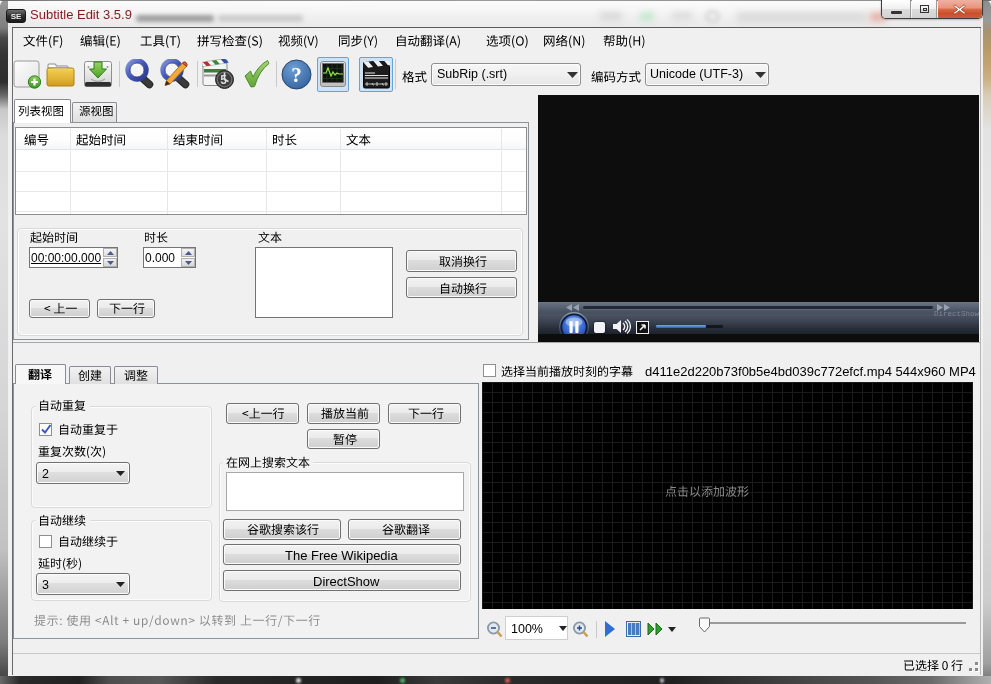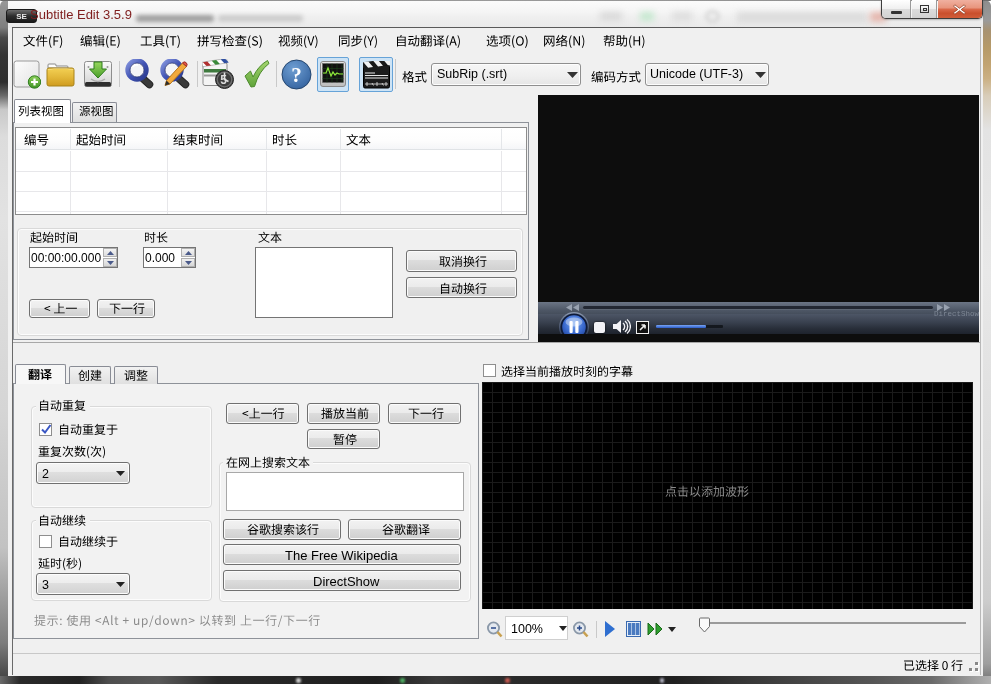--- a/index.html
+++ b/index.html
@@ -31,21 +31,21 @@
 <div class="abs" style="left:8px;top:1px;width:975px;height:27px;
 background:linear-gradient(#fbfbfb 0%,#f5f5f5 40%,#efefef 60%,#eaeaea 100%)"></div>
 <div class="abs" style="left:136px;top:15px;width:78px;height:7px;background:#9f9f9f;border-radius:3px;filter:blur(2px)"></div>
 <div class="abs" style="left:218px;top:15px;width:85px;height:7px;background:#cccccc;border-radius:3px;filter:blur(2px)"></div>
 <div class="abs" style="left:600px;top:12px;width:22px;height:9px;background:#dadada;filter:blur(3px)"></div>
 <div class="abs" style="left:640px;top:12px;width:14px;height:9px;background:#c5e8cf;filter:blur(3px)"></div>
 <div class="abs" style="left:672px;top:12px;width:20px;height:9px;background:#dedede;filter:blur(3px)"></div>
 <div class="abs" style="left:705px;top:10px;width:15px;height:13px;border:3px solid #d4d4d4;border-radius:50%;filter:blur(2px)"></div>
 <div class="abs" style="left:737px;top:12px;width:130px;height:11px;background:#dcdcdc;filter:blur(3px)"></div>
 <div class="abs" style="left:870px;top:12px;width:16px;height:10px;background:#e5b6ad;filter:blur(3px)"></div>
-<div class="abs" style="left:6px;top:9px;width:31px;height:14px;border-radius:3px;
+<div class="abs" style="left:6px;top:9px;width:20px;height:14px;border-radius:3px;
 background:linear-gradient(#6e6e6e,#2e2e2e 50%,#1a1a1a);border:1px solid #1a1a1a;
 color:#e8e8e8;font:bold 8px 'Liberation Sans',sans-serif;text-align:center;line-height:13px">SE</div>
 <div style="position:absolute;left:30px;top:7px;font:13px 'Liberation Sans',sans-serif;color:#7f1d1d;white-space:pre;z-index:5;">Subtitle Edit 3.5.9</div>
 <div class="abs" style="left:881px;top:0px;width:102px;height:19px;border:1px solid #3c3c3c;border-top:none;
 border-radius:0 0 5px 5px;overflow:hidden;box-shadow:0 1px 2px rgba(0,0,0,.25)">
 <div style="position:absolute;left:0;top:0;width:29px;height:19px;background:linear-gradient(#ffffff,#f0f0f0 45%,#dcdcdc 50%,#d0d0d0);border-right:1px solid #9a9a9a"></div>
 <div style="position:absolute;left:30px;top:0;width:25px;height:19px;background:linear-gradient(#ffffff,#f0f0f0 45%,#dcdcdc 50%,#d0d0d0);border-right:1px solid #9a9a9a"></div>
 <div style="position:absolute;left:56px;top:0;width:46px;height:19px;background:linear-gradient(#f0b0a0 0%,#e8967e 40%,#d96748 50%,#c94f2d 70%,#d2603c 100%)"></div>
 <div style="position:absolute;left:9px;top:11px;width:11px;height:3px;background:#333;border-radius:1px"></div>
 <div style="position:absolute;left:38px;top:5px;width:9px;height:8px;border:1.5px solid #333;background:transparent"></div>
@@ -281,21 +281,21 @@
 <svg style="position:absolute;z-index:5;left:29px;top:228.1px" width="50" height="18" viewBox="0 0 50 18">
       <path transform="translate(1 13.9)" fill="#000" d="M1.2 -4.6C1.2 -2.5 1 -0.6 0.3 0.6C0.5 0.7 0.9 0.9 1.1 1.1C1.4 0.4 1.7 -0.4 1.8 -1.4C2.7 0.3 4.1 0.6 6.7 0.6H11.3C11.3 0.4 11.5 -0 11.7 -0.2C10.9 -0.2 7.2 -0.2 6.6 -0.2C5.5 -0.2 4.6 -0.3 3.9 -0.6V-3H5.9V-3.8H3.9V-5.6H6V-6.4H3.7V-7.9H5.7V-8.7H3.7V-10.1H2.9V-8.7H0.9V-7.9H2.9V-6.4H0.6V-5.6H3.1V-1C2.6 -1.4 2.2 -2 2 -2.9C2 -3.5 2 -4 2 -4.6ZM6.6 -6.2V-2.3C6.6 -1.2 6.9 -1 8 -1C8.3 -1 9.9 -1 10.2 -1C11.2 -1 11.4 -1.4 11.5 -3.1C11.3 -3.2 10.9 -3.3 10.7 -3.5C10.7 -2 10.6 -1.8 10.1 -1.8C9.7 -1.8 8.4 -1.8 8.1 -1.8C7.5 -1.8 7.4 -1.9 7.4 -2.3V-5.4H10V-5.1H10.9V-9.5H6.5V-8.7H10V-6.2Z M17.5 -3.9V1H18.4V0.4H22V0.9H22.9V-3.9ZM18.4 -0.4V-3.1H22V-0.4ZM17.1 -4.9C17.5 -5 18 -5.1 22.5 -5.4C22.6 -5.1 22.8 -4.8 22.9 -4.6L23.6 -5C23.3 -5.9 22.4 -7.3 21.6 -8.3L20.9 -8C21.3 -7.5 21.7 -6.8 22.1 -6.2L18.2 -6C19 -7 19.8 -8.4 20.5 -9.8L19.5 -10.1C18.9 -8.6 17.9 -7 17.6 -6.5C17.3 -6.1 17.1 -5.8 16.8 -5.8C17 -5.5 17.1 -5.1 17.1 -4.9ZM14.4 -6.8H15.8C15.6 -5.2 15.4 -3.9 15 -2.9C14.6 -3.2 14.1 -3.5 13.7 -3.8C14 -4.7 14.2 -5.7 14.4 -6.8ZM12.8 -3.5C13.4 -3.1 14 -2.6 14.6 -2.1C14.1 -1 13.3 -0.2 12.5 0.2C12.7 0.4 12.9 0.7 13 0.9C13.9 0.4 14.7 -0.4 15.3 -1.5C15.7 -1 16.1 -0.6 16.4 -0.3L16.9 -1C16.6 -1.4 16.2 -1.8 15.6 -2.3C16.2 -3.7 16.5 -5.4 16.7 -7.6L16.1 -7.6L16 -7.6H14.6C14.7 -8.4 14.9 -9.2 15 -10L14.1 -10C14.1 -9.3 13.9 -8.5 13.8 -7.6H12.5V-6.8H13.6C13.4 -5.5 13.1 -4.4 12.8 -3.5Z M29.7 -5.4C30.3 -4.5 31.1 -3.2 31.5 -2.5L32.3 -3C31.9 -3.7 31.1 -4.9 30.4 -5.8ZM27.9 -4.8V-2.1H25.8V-4.8ZM27.9 -5.6H25.8V-8.3H27.9ZM25 -9.1V-0.3H25.8V-1.3H28.7V-9.1ZM33.2 -10V-7.7H29.3V-6.8H33.2V-0.4C33.2 -0.2 33.1 -0.1 32.8 -0.1C32.6 -0 31.7 -0 30.7 -0.1C30.9 0.2 31 0.6 31.1 0.8C32.3 0.8 33 0.8 33.5 0.7C33.9 0.5 34.1 0.3 34.1 -0.4V-6.8H35.5V-7.7H34.1V-10Z M37.1 -7.4V1H38V-7.4ZM37.3 -9.5C37.8 -9 38.4 -8.2 38.7 -7.7L39.5 -8.2C39.2 -8.7 38.5 -9.4 38 -9.9ZM40.5 -3.5H43.4V-1.9H40.5ZM40.5 -5.9H43.4V-4.3H40.5ZM39.7 -6.6V-1.2H44.3V-6.6ZM40.2 -9.4V-8.6H46V-0.1C46 0 46 0.1 45.8 0.1C45.7 0.1 45.2 0.1 44.7 0.1C44.8 0.3 44.9 0.7 45 0.9C45.7 0.9 46.2 0.9 46.5 0.8C46.8 0.6 47 0.4 47 -0.1V-9.4Z"></path>
     </svg>
 <svg style="position:absolute;z-index:5;left:143px;top:228.1px" width="26" height="18" viewBox="0 0 26 18">
       <path transform="translate(1 13.9)" fill="#000" d="M5.7 -5.4C6.3 -4.5 7.1 -3.2 7.5 -2.5L8.3 -3C7.9 -3.7 7.1 -4.9 6.4 -5.8ZM3.9 -4.8V-2.1H1.8V-4.8ZM3.9 -5.6H1.8V-8.3H3.9ZM1 -9.1V-0.3H1.8V-1.3H4.7V-9.1ZM9.2 -10V-7.7H5.3V-6.8H9.2V-0.4C9.2 -0.2 9.1 -0.1 8.8 -0.1C8.6 -0 7.7 -0 6.7 -0.1C6.9 0.2 7 0.6 7.1 0.8C8.3 0.8 9 0.8 9.5 0.7C9.9 0.5 10.1 0.3 10.1 -0.4V-6.8H11.5V-7.7H10.1V-10Z M21.2 -9.8C20.2 -8.6 18.4 -7.4 16.7 -6.7C17 -6.6 17.3 -6.2 17.5 -6C19.1 -6.8 20.9 -8.1 22.1 -9.4ZM12.7 -5.4V-4.5H15V-0.7C15 -0.2 14.7 0 14.5 0.1C14.6 0.3 14.8 0.7 14.9 0.9C15.1 0.7 15.6 0.6 18.9 -0.3C18.8 -0.5 18.8 -0.9 18.8 -1.2L15.9 -0.5V-4.5H17.8C18.8 -2 20.5 -0.2 23 0.6C23.1 0.3 23.4 -0 23.6 -0.2C21.3 -0.9 19.6 -2.4 18.7 -4.5H23.3V-5.4H15.9V-10H15V-5.4Z"></path>
     </svg>
 <svg style="position:absolute;z-index:5;left:257px;top:228.1px" width="26" height="18" viewBox="0 0 26 18">
       <path transform="translate(1 13.9)" fill="#000" d="M5.1 -9.9C5.4 -9.3 5.8 -8.5 6 -8L7 -8.3C6.8 -8.8 6.4 -9.6 6 -10.2ZM0.6 -8V-7.1H2.5C3.2 -5.3 4.1 -3.7 5.4 -2.4C4 -1.3 2.4 -0.5 0.4 0.1C0.6 0.3 0.9 0.7 1 0.9C3 0.3 4.7 -0.6 6 -1.8C7.4 -0.6 9 0.3 11 0.9C11.1 0.6 11.4 0.2 11.6 0C9.7 -0.4 8.1 -1.3 6.7 -2.4C7.9 -3.6 8.9 -5.2 9.6 -7.1H11.4V-8ZM6 -3C4.9 -4.2 4 -5.5 3.4 -7.1H8.5C7.9 -5.5 7.1 -4.1 6 -3Z M17.5 -10.1V-7.5H12.8V-6.6H16.4C15.5 -4.6 14 -2.7 12.4 -1.7C12.7 -1.5 13 -1.2 13.1 -0.9C14.8 -2.1 16.4 -4.3 17.3 -6.6H17.5V-2.2H14.7V-1.3H17.5V1H18.5V-1.3H21.3V-2.2H18.5V-6.6H18.6C19.5 -4.3 21.1 -2.1 22.9 -1C23 -1.2 23.4 -1.6 23.6 -1.8C21.9 -2.7 20.4 -4.6 19.5 -6.6H23.2V-7.5H18.5V-10.1Z"></path>
     </svg>
 <div class="inpt" style="left:29px;top:247px;width:89px;height:21px"></div>
-<div style="position:absolute;left:31px;top:251px;font:12px 'Liberation Sans',sans-serif;color:#000;white-space:pre;z-index:5;">00:00:00.000</div>
+<div style="position:absolute;left:31px;top:251px;font:12px 'Liberation Sans',sans-serif;color:#000;white-space:pre;z-index:5;text-decoration:underline;">00:00:00.000</div>
 <div class="abs" style="left:103px;top:248px;width:14px;height:9px;border:1px solid #b0b0b0;background:linear-gradient(#f4f4f4,#dcdcdc)"></div>
 <div class="abs" style="left:103px;top:258px;width:14px;height:9px;border:1px solid #b0b0b0;background:linear-gradient(#f0f0f0,#d6d6d6)"></div>
 <svg class="abs" style="left:107px;top:251px" width="7" height="4">
       <path d="M0 4 H7 L3.5 0 Z" fill="#4a5a8a"></path>
     </svg>
 <svg class="abs" style="left:107px;top:261px" width="7" height="4">
       <path d="M0 0 H7 L3.5 4 Z" fill="#4a5a8a"></path>
     </svg>
 <div class="inpt" style="left:143px;top:247px;width:53px;height:21px"></div>
 <div style="position:absolute;left:145px;top:251px;font:12px 'Liberation Sans',sans-serif;color:#000;white-space:pre;z-index:5;">0.000</div>
@@ -451,20 +451,21 @@
 <div style="position:absolute;left:285px;top:548px;font:13px 'Liberation Sans',sans-serif;color:#000;white-space:pre;z-index:5;">The Free Wikipedia</div>
 <div class="btn" style="left:223px;top:570px;width:238px;height:21px"></div>
 <div style="position:absolute;left:313px;top:574px;font:13px 'Liberation Sans',sans-serif;color:#000;white-space:pre;z-index:5;">DirectShow</div>
 <svg style="position:absolute;z-index:5;left:33px;top:611.1px" width="289" height="18" viewBox="0 0 289 18">
       <path transform="translate(1 13.9)" fill="#8a8a8a" d="M5.7 -7.4H9.7V-6.5H5.7ZM5.7 -9H9.7V-8.1H5.7ZM4.9 -9.7V-5.8H10.6V-9.7ZM5.1 -3.6C5 -1.8 4.4 -0.4 3.3 0.4C3.5 0.5 3.9 0.8 4 1C4.7 0.4 5.1 -0.3 5.5 -1.2C6.3 0.4 7.5 0.8 9.3 0.8H11.4C11.4 0.5 11.5 0.2 11.7 -0C11.2 -0 9.6 -0 9.3 -0C8.9 -0 8.5 -0 8.2 -0.1V-2H10.7V-2.7H8.2V-4.1H11.3V-4.9H4.4V-4.1H7.3V-0.3C6.6 -0.6 6.1 -1.2 5.7 -2.2C5.8 -2.6 5.9 -3 6 -3.5ZM2 -10.1V-7.7H0.5V-6.8H2V-4.2C1.4 -4 0.8 -3.8 0.3 -3.7L0.6 -2.8L2 -3.3V-0.2C2 0 1.9 0 1.8 0C1.6 0.1 1.2 0.1 0.6 0C0.7 0.3 0.9 0.7 0.9 0.9C1.6 0.9 2.1 0.9 2.4 0.7C2.7 0.6 2.8 0.3 2.8 -0.2V-3.6L4.1 -4L4 -4.8L2.8 -4.4V-6.8H4.1V-7.7H2.8V-10.1Z M15.4 -4.2C14.9 -2.9 14 -1.5 13 -0.7C13.2 -0.6 13.7 -0.3 13.8 -0.1C14.8 -1.1 15.7 -2.5 16.3 -4ZM20.8 -3.8C21.7 -2.7 22.6 -1.1 22.9 -0.1L23.8 -0.5C23.4 -1.5 22.5 -3.1 21.6 -4.2ZM14.4 -9.2V-8.3H22.8V-9.2ZM13.3 -6.3V-5.4H18.1V-0.2C18.1 -0 18.1 0 17.8 0C17.6 0 16.8 0 16 0C16.2 0.3 16.3 0.7 16.3 0.9C17.4 0.9 18.1 0.9 18.5 0.8C19 0.6 19.1 0.4 19.1 -0.2V-5.4H23.9V-6.3Z M26.9 -4.7C27.3 -4.7 27.7 -5 27.7 -5.5C27.7 -6 27.3 -6.4 26.9 -6.4C26.4 -6.4 26.1 -6 26.1 -5.5C26.1 -5 26.4 -4.7 26.9 -4.7ZM26.9 0.2C27.3 0.2 27.7 -0.2 27.7 -0.7C27.7 -1.2 27.3 -1.5 26.9 -1.5C26.4 -1.5 26.1 -1.2 26.1 -0.7C26.1 -0.2 26.4 0.2 26.9 0.2Z M39.6 -10V-8.7H36.3V-7.9H39.6V-6.7H36.6V-3.4H39.6C39.5 -2.8 39.3 -2.1 38.9 -1.6C38.3 -2 37.8 -2.6 37.4 -3.2L36.6 -2.9C37.1 -2.2 37.7 -1.5 38.4 -1C37.8 -0.5 37 -0 35.8 0.3C36 0.4 36.3 0.8 36.4 1C37.6 0.6 38.5 0.1 39.1 -0.5C40.3 0.3 41.8 0.7 43.5 1C43.7 0.7 43.9 0.4 44.1 0.2C42.4 -0 40.8 -0.4 39.6 -1.1C40.1 -1.8 40.3 -2.6 40.4 -3.4H43.6V-6.7H40.5V-7.9H44V-8.7H40.5V-10ZM37.5 -6H39.6V-4.7L39.6 -4.2H37.5ZM40.5 -6H42.7V-4.2H40.5L40.5 -4.7ZM35.8 -10.1C35.1 -8.3 33.9 -6.5 32.7 -5.4C32.8 -5.1 33.1 -4.7 33.2 -4.5C33.6 -4.9 34.1 -5.4 34.5 -6V1H35.4V-7.3C35.8 -8.1 36.3 -9 36.6 -9.8Z M46.9 -9.2V-4.9C46.9 -3.2 46.7 -1.1 45.4 0.4C45.6 0.5 46 0.8 46.1 1C47 0 47.4 -1.4 47.6 -2.7H50.6V0.9H51.5V-2.7H54.8V-0.3C54.8 -0 54.7 0 54.5 0C54.2 0 53.4 0.1 52.6 0C52.7 0.3 52.8 0.7 52.9 0.9C54 0.9 54.7 0.9 55.1 0.7C55.5 0.6 55.7 0.3 55.7 -0.3V-9.2ZM47.7 -8.4H50.6V-6.4H47.7ZM54.8 -8.4V-6.4H51.5V-8.4ZM47.7 -5.6H50.6V-3.6H47.7C47.7 -4 47.7 -4.5 47.7 -4.9ZM54.8 -5.6V-3.6H51.5V-5.6Z M67.1 -1.8V-2.7L64.3 -3.8L62.5 -4.4V-4.5L64.3 -5.1L67.1 -6.2V-7.2L61.4 -4.9V-4Z M68.2 0H69.3L70.2 -2.7H73.4L74.2 0H75.4L72.4 -8.8H71.2ZM70.5 -3.6 70.9 -4.9C71.2 -5.9 71.5 -6.9 71.8 -7.9H71.8C72.1 -6.9 72.4 -5.9 72.7 -4.9L73.1 -3.6Z M78.3 0.2C78.6 0.2 78.8 0.1 79 0.1L78.8 -0.8C78.7 -0.8 78.6 -0.8 78.6 -0.8C78.4 -0.8 78.3 -0.9 78.3 -1.2V-9.6H77.2V-1.3C77.2 -0.4 77.5 0.2 78.3 0.2Z M83.2 0.2C83.6 0.2 84.1 0 84.4 -0.1L84.2 -0.9C84 -0.8 83.7 -0.7 83.5 -0.7C82.7 -0.7 82.5 -1.2 82.5 -2V-5.6H84.2V-6.5H82.5V-8.4H81.6L81.4 -6.5L80.4 -6.5V-5.6H81.4V-2C81.4 -0.7 81.8 0.2 83.2 0.2Z M91.4 -1.4H92.3V-4H94.7V-4.8H92.3V-7.5H91.4V-4.8H88.9V-4H91.4Z M102 0.2C102.9 0.2 103.6 -0.3 104.2 -1H104.2L104.3 0H105.2V-6.5H104.1V-1.9C103.5 -1.1 103 -0.8 102.4 -0.8C101.5 -0.8 101.1 -1.3 101.1 -2.5V-6.5H100V-2.4C100 -0.7 100.7 0.2 102 0.2Z M108 2.7H109.1V0.5L109.1 -0.6C109.7 -0.1 110.3 0.2 110.9 0.2C112.4 0.2 113.7 -1.1 113.7 -3.4C113.7 -5.4 112.8 -6.7 111.1 -6.7C110.4 -6.7 109.6 -6.3 109.1 -5.8H109L108.9 -6.5H108ZM110.7 -0.8C110.3 -0.8 109.7 -0.9 109.1 -1.4V-4.9C109.8 -5.4 110.3 -5.8 110.9 -5.8C112.1 -5.8 112.6 -4.8 112.6 -3.3C112.6 -1.7 111.8 -0.8 110.7 -0.8Z M115.1 2.1H115.9L119.5 -9.5H118.7Z M123.6 0.2C124.4 0.2 125.1 -0.3 125.6 -0.8H125.6L125.7 0H126.6V-9.6H125.5V-7L125.6 -5.9C125 -6.4 124.5 -6.7 123.7 -6.7C122.2 -6.7 120.9 -5.4 120.9 -3.3C120.9 -1.1 122 0.2 123.6 0.2ZM123.8 -0.8C122.7 -0.8 122 -1.7 122 -3.3C122 -4.8 122.9 -5.8 123.9 -5.8C124.5 -5.8 125 -5.6 125.5 -5.1V-1.7C125 -1.1 124.4 -0.8 123.8 -0.8Z M131.9 0.2C133.5 0.2 135 -1.1 135 -3.3C135 -5.4 133.5 -6.7 131.9 -6.7C130.3 -6.7 128.9 -5.4 128.9 -3.3C128.9 -1.1 130.3 0.2 131.9 0.2ZM131.9 -0.8C130.8 -0.8 130.1 -1.8 130.1 -3.3C130.1 -4.8 130.8 -5.8 131.9 -5.8C133.1 -5.8 133.8 -4.8 133.8 -3.3C133.8 -1.8 133.1 -0.8 131.9 -0.8Z M138.3 0H139.6L140.5 -3.5C140.7 -4.1 140.8 -4.7 141 -5.4H141C141.2 -4.7 141.3 -4.1 141.5 -3.5L142.4 0H143.7L145.5 -6.5H144.4L143.5 -2.7C143.3 -2.1 143.2 -1.5 143.1 -0.9H143C142.9 -1.5 142.7 -2.1 142.6 -2.7L141.6 -6.5H140.5L139.5 -2.7C139.3 -2.1 139.2 -1.5 139 -0.9H139C138.8 -1.5 138.7 -2.1 138.6 -2.7L137.6 -6.5H136.5Z M147.5 0H148.6V-4.7C149.3 -5.4 149.7 -5.7 150.4 -5.7C151.2 -5.7 151.6 -5.2 151.6 -4V0H152.7V-4.1C152.7 -5.8 152.1 -6.7 150.7 -6.7C149.8 -6.7 149.1 -6.2 148.5 -5.6H148.5L148.4 -6.5H147.5Z M154.8 -1.8 160.5 -4V-4.9L154.8 -7.2V-6.2L157.6 -5.1L159.4 -4.5V-4.4L157.6 -3.8L154.8 -2.7Z M169.4 -8.5C170.1 -7.7 170.8 -6.5 171.2 -5.7L172 -6.2C171.6 -6.9 170.8 -8.1 170.1 -9ZM174 -9.6C173.7 -4.3 172.9 -1.3 169 0.3C169.2 0.4 169.6 0.8 169.7 1C171.3 0.3 172.5 -0.7 173.2 -2C174.2 -1 175.2 0.2 175.7 0.9L176.5 0.3C175.9 -0.5 174.7 -1.8 173.7 -2.8C174.5 -4.5 174.8 -6.7 175 -9.6ZM166.6 -0.2C166.9 -0.5 167.3 -0.8 170.8 -2.4C170.7 -2.6 170.6 -3 170.5 -3.3L167.7 -2V-9.2H166.8V-2.1C166.8 -1.5 166.3 -1.1 166.1 -1C166.2 -0.8 166.5 -0.5 166.6 -0.2Z M178.4 -4C178.5 -4.1 178.9 -4.2 179.3 -4.2H180.4V-2.4L177.9 -2L178.1 -1.1L180.4 -1.6V0.9H181.2V-1.7L182.9 -2.1L182.8 -2.8L181.2 -2.6V-4.2H182.5V-5H181.2V-6.8H180.4V-5H179.2C179.6 -5.8 180 -6.8 180.3 -7.8H182.5V-8.7H180.5C180.6 -9.1 180.7 -9.5 180.8 -9.9L179.9 -10.1C179.9 -9.6 179.8 -9.1 179.7 -8.7H178V-7.8H179.4C179.2 -6.9 178.9 -6 178.8 -5.7C178.5 -5.2 178.4 -4.8 178.2 -4.8C178.3 -4.6 178.4 -4.2 178.4 -4ZM182.6 -6.4V-5.6H184.3C184.1 -4.7 183.8 -3.9 183.6 -3.3H187.1C186.7 -2.7 186.1 -2 185.7 -1.4C185.2 -1.7 184.8 -1.9 184.4 -2.1L183.8 -1.6C185.1 -0.8 186.5 0.3 187.2 1L187.8 0.3C187.4 -0.1 186.9 -0.5 186.3 -0.9C187.1 -1.9 187.9 -3 188.5 -3.9L187.9 -4.2L187.7 -4.2H184.9L185.3 -5.6H189V-6.4H185.5L185.9 -7.8H188.5V-8.7H186.1L186.5 -10L185.6 -10.1L185.2 -8.7H183V-7.8H185L184.6 -6.4Z M197.8 -9V-1.8H198.6V-9ZM200.1 -9.9V-0.4C200.1 -0.2 200.1 -0.2 199.9 -0.2C199.7 -0.2 199 -0.2 198.3 -0.2C198.4 0 198.6 0.5 198.6 0.7C199.5 0.7 200.1 0.7 200.5 0.5C200.9 0.4 201 0.1 201 -0.4V-9.9ZM190.8 -0.5 191 0.4C192.6 0 194.9 -0.4 197 -0.8L197 -1.6L194.4 -1.1V-3H196.8V-3.8H194.4V-5.1H193.6V-3.8H191.2V-3H193.6V-1ZM191.5 -5.3C191.8 -5.4 192.2 -5.4 196 -5.8C196.2 -5.5 196.3 -5.3 196.4 -5.1L197.1 -5.5C196.7 -6.2 195.9 -7.3 195.3 -8.1L194.6 -7.7C194.9 -7.4 195.2 -6.9 195.5 -6.5L192.4 -6.3C192.9 -6.9 193.4 -7.7 193.8 -8.5H197.1V-9.3H190.9V-8.5H192.8C192.4 -7.6 192 -6.9 191.8 -6.6C191.6 -6.4 191.4 -6.2 191.2 -6.1C191.3 -5.9 191.4 -5.5 191.5 -5.3Z M211.1 -9.9V-0.5H206.6V0.4H217.4V-0.5H212V-5.3H216.5V-6.2H212V-9.9Z M219.1 -5.2V-4.2H230.1V-5.2Z M236.4 -9.4V-8.5H242.3V-9.4ZM234.4 -10.1C233.7 -9.2 232.6 -8.1 231.6 -7.5C231.7 -7.3 232 -6.9 232.1 -6.7C233.2 -7.5 234.4 -8.7 235.2 -9.7ZM235.8 -6V-5.2H239.9V-0.2C239.9 -0 239.8 0 239.6 0.1C239.4 0.1 238.5 0.1 237.7 0C237.8 0.3 238 0.7 238 0.9C239.2 0.9 239.9 0.9 240.3 0.8C240.7 0.6 240.8 0.4 240.8 -0.2V-5.2H242.6V-6ZM234.8 -7.5C234 -6.1 232.7 -4.8 231.5 -3.9C231.6 -3.7 232 -3.3 232.1 -3.1C232.5 -3.5 233 -3.9 233.5 -4.4V1H234.3V-5.4C234.9 -6 235.3 -6.6 235.7 -7.2Z M243.9 2.1H244.7L248.3 -9.5H247.5Z M249.7 -9.2V-8.3H254.4V0.9H255.3V-5.4C256.7 -4.7 258.3 -3.7 259.1 -3L259.8 -3.8C258.8 -4.5 256.9 -5.6 255.5 -6.3L255.3 -6.1V-8.3H260.4V-9.2Z M262.2 -5.2V-4.2H273.2V-5.2Z M279.5 -9.4V-8.5H285.4V-9.4ZM277.5 -10.1C276.9 -9.2 275.7 -8.1 274.7 -7.5C274.8 -7.3 275.1 -6.9 275.2 -6.7C276.3 -7.5 277.5 -8.7 278.3 -9.7ZM279 -6V-5.2H283V-0.2C283 -0 282.9 0 282.7 0.1C282.5 0.1 281.7 0.1 280.8 0C280.9 0.3 281.1 0.7 281.1 0.9C282.3 0.9 283 0.9 283.4 0.8C283.8 0.6 283.9 0.4 283.9 -0.2V-5.2H285.7V-6ZM277.9 -7.5C277.1 -6.1 275.8 -4.8 274.6 -3.9C274.7 -3.7 275.1 -3.3 275.2 -3.1C275.6 -3.5 276.1 -3.9 276.6 -4.4V1H277.5V-5.4C278 -6 278.4 -6.6 278.8 -7.2Z"></path>
     </svg>
 <div class="abs" style="left:483px;top:364px;width:13px;height:13px;background:#fff;border:1px solid #8e8e8e"></div>
 <svg style="position:absolute;z-index:5;left:500px;top:361.6px" width="134" height="18" viewBox="0 0 134 18">
       <path transform="translate(1 13.9)" fill="#000" d="M0.7 -9.2C1.4 -8.6 2.2 -7.8 2.6 -7.2L3.3 -7.7C3 -8.3 2.1 -9.1 1.4 -9.7ZM5.4 -9.7C5.1 -8.7 4.6 -7.6 3.9 -6.9C4.1 -6.8 4.5 -6.5 4.7 -6.4C5 -6.7 5.2 -7.2 5.5 -7.6H7.2V-5.9H3.8V-5.1H6C5.8 -3.5 5.3 -2.4 3.5 -1.7C3.7 -1.6 4 -1.2 4.1 -1C6.1 -1.8 6.7 -3.2 6.9 -5.1H8.1V-2.3C8.1 -1.4 8.4 -1.1 9.3 -1.1C9.4 -1.1 10.2 -1.1 10.4 -1.1C11.2 -1.1 11.4 -1.5 11.5 -3C11.3 -3.1 10.9 -3.2 10.7 -3.4C10.7 -2.1 10.6 -2 10.3 -2C10.2 -2 9.5 -2 9.4 -2C9.1 -2 9 -2 9 -2.3V-5.1H11.4V-5.9H8.1V-7.6H10.9V-8.4H8.1V-10H7.2V-8.4H5.8C6 -8.8 6.1 -9.2 6.2 -9.5ZM3 -5.5H0.7V-4.6H2.1V-1C1.6 -0.8 1.1 -0.3 0.5 0.2L1.1 1C1.8 0.2 2.5 -0.4 2.9 -0.4C3.2 -0.4 3.6 -0.1 4 0.2C4.8 0.7 5.8 0.8 7.2 0.8C8.4 0.8 10.4 0.8 11.3 0.7C11.4 0.4 11.5 -0 11.6 -0.2C10.4 -0.1 8.6 -0 7.2 -0C5.9 -0 4.9 -0.1 4.2 -0.6C3.6 -0.9 3.3 -1.2 3 -1.2Z M14.1 -10.1V-7.7H12.6V-6.8H14.1V-4.3C13.5 -4.1 12.9 -3.9 12.4 -3.8L12.7 -2.9L14.1 -3.4V-0.1C14.1 0 14.1 0.1 13.9 0.1C13.8 0.1 13.3 0.1 12.8 0.1C12.9 0.3 13 0.7 13.1 0.9C13.8 0.9 14.3 0.9 14.6 0.7C14.9 0.6 15 0.3 15 -0.1V-3.7L16.4 -4.1L16.3 -4.9L15 -4.5V-6.8H16.4V-7.7H15V-10.1ZM21.6 -8.6C21.2 -8 20.6 -7.5 19.9 -7C19.3 -7.5 18.8 -8 18.4 -8.6ZM16.8 -9.4V-8.6H17.5C18 -7.8 18.6 -7.1 19.2 -6.5C18.3 -6 17.3 -5.5 16.2 -5.3C16.4 -5.1 16.6 -4.8 16.7 -4.6C17.8 -4.9 18.9 -5.4 19.9 -6C20.9 -5.4 21.9 -4.9 23.1 -4.5C23.3 -4.8 23.5 -5.1 23.7 -5.3C22.6 -5.5 21.5 -6 20.6 -6.5C21.6 -7.2 22.4 -8.1 22.9 -9.2L22.4 -9.5L22.2 -9.4ZM19.4 -4.9V-3.9H17V-3.1H19.4V-1.8H16.4V-1H19.4V1H20.3V-1H23.5V-1.8H20.3V-3.1H22.6V-3.9H20.3V-4.9Z M25.5 -9.2C26.1 -8.4 26.7 -7.2 27 -6.4L27.9 -6.8C27.6 -7.6 26.9 -8.7 26.3 -9.6ZM33.6 -9.7C33.3 -8.7 32.6 -7.5 32.1 -6.7L32.9 -6.4C33.4 -7.1 34.1 -8.3 34.6 -9.3ZM25.4 -0.5V0.4H33.5V1H34.4V-5.8H30.5V-10.1H29.5V-5.8H25.6V-4.9H33.5V-3.2H26V-2.3H33.5V-0.5Z M43.2 -6.2V-1.2H44.1V-6.2ZM45.7 -6.5V-0.2C45.7 0 45.6 0.1 45.4 0.1C45.2 0.1 44.6 0.1 43.8 0C44 0.3 44.1 0.7 44.2 0.9C45.1 0.9 45.7 0.9 46.1 0.8C46.4 0.6 46.6 0.4 46.6 -0.2V-6.5ZM44.7 -10.1C44.4 -9.6 44 -8.8 43.5 -8.2H39.9L40.5 -8.4C40.3 -8.9 39.8 -9.6 39.3 -10.1L38.5 -9.8C38.9 -9.3 39.4 -8.7 39.6 -8.2H36.6V-7.4H47.4V-8.2H44.6C44.9 -8.7 45.3 -9.3 45.6 -9.8ZM40.9 -3.6V-2.4H38.2V-3.6ZM40.9 -4.3H38.2V-5.5H40.9ZM37.4 -6.3V0.9H38.2V-1.7H40.9V-0.1C40.9 0.1 40.9 0.1 40.7 0.1C40.5 0.1 40 0.1 39.4 0.1C39.5 0.3 39.6 0.7 39.7 0.9C40.5 0.9 41 0.9 41.4 0.8C41.7 0.6 41.8 0.4 41.8 -0.1V-6.3Z M57.7 -8.8C57.5 -8.3 57.1 -7.5 56.8 -6.9H56.1V-8.9C57.1 -9 58.1 -9.2 58.9 -9.3L58.3 -10C56.9 -9.7 54.4 -9.4 52.3 -9.3C52.4 -9.1 52.5 -8.8 52.5 -8.7C53.4 -8.7 54.4 -8.7 55.3 -8.8V-6.9H52.2V-6.2H54.6C53.9 -5.3 52.7 -4.4 51.6 -4C51.8 -3.8 52.1 -3.5 52.2 -3.3C52.4 -3.4 52.6 -3.5 52.9 -3.7V0.9H53.7V0.4H57.9V0.9H58.7V-3.7L59.1 -3.5C59.3 -3.7 59.5 -4 59.7 -4.1C58.7 -4.5 57.6 -5.4 56.9 -6.2H59.4V-6.9H57.6C57.9 -7.4 58.2 -8 58.5 -8.6ZM53.1 -8.4C53.3 -7.9 53.6 -7.3 53.8 -6.9L54.5 -7.2C54.4 -7.6 54.1 -8.1 53.8 -8.6ZM55.3 -5.9V-3.9H56.1V-6C56.8 -5.1 57.8 -4.2 58.7 -3.7H52.9C53.8 -4.2 54.7 -5.1 55.3 -5.9ZM55.3 -3V-2H53.7V-3ZM56.1 -3H57.9V-2H56.1ZM55.3 -1.3V-0.3H53.7V-1.3ZM56.1 -1.3H57.9V-0.3H56.1ZM50 -10.1V-7.7H48.5V-6.8H50V-4.3L48.3 -3.8L48.5 -2.9L50 -3.4V-0.1C50 0.1 49.9 0.1 49.8 0.1C49.7 0.1 49.2 0.1 48.7 0.1C48.8 0.4 48.9 0.7 48.9 1C49.7 1 50.1 0.9 50.4 0.8C50.7 0.7 50.8 0.4 50.8 -0.1V-3.8L52.1 -4.2L52 -5.1L50.8 -4.7V-6.8H52.1V-7.7H50.8V-10.1Z M62.5 -9.9C62.7 -9.4 63 -8.7 63.1 -8.2L63.9 -8.5C63.8 -8.9 63.5 -9.6 63.3 -10.1ZM60.5 -8.1V-7.3H61.9V-4.8C61.9 -3.1 61.8 -1.2 60.3 0.4C60.5 0.5 60.8 0.8 61 0.9C62.6 -0.8 62.8 -2.8 62.8 -4.8V-4.9H64.5C64.4 -1.6 64.3 -0.4 64.1 -0.1C64 0 63.9 0 63.7 0C63.5 0 63.1 0 62.6 -0C62.7 0.2 62.8 0.6 62.8 0.8C63.3 0.9 63.8 0.9 64.1 0.8C64.5 0.8 64.6 0.7 64.8 0.4C65.2 0 65.2 -1.3 65.3 -5.3C65.3 -5.4 65.3 -5.7 65.3 -5.7H62.8V-7.3H65.9V-8.1ZM67.5 -7H69.8C69.5 -5.5 69.2 -4.2 68.6 -3.1C68.1 -4.2 67.7 -5.5 67.5 -6.9ZM67.3 -10.1C67 -8 66.3 -6 65.3 -4.7C65.5 -4.6 65.9 -4.2 66 -4.1C66.4 -4.5 66.7 -5 66.9 -5.6C67.2 -4.3 67.6 -3.2 68.1 -2.2C67.4 -1.2 66.4 -0.4 65.2 0.2C65.4 0.4 65.6 0.8 65.7 1C66.9 0.4 67.8 -0.4 68.6 -1.4C69.2 -0.4 70 0.4 71 0.9C71.2 0.7 71.4 0.3 71.7 0.2C70.6 -0.3 69.8 -1.1 69.1 -2.2C69.9 -3.5 70.3 -5.1 70.7 -7H71.5V-7.8H67.8C68 -8.5 68.1 -9.2 68.3 -9.9Z M77.7 -5.4C78.3 -4.5 79.1 -3.2 79.5 -2.5L80.3 -3C79.9 -3.7 79.1 -4.9 78.4 -5.8ZM75.9 -4.8V-2.1H73.8V-4.8ZM75.9 -5.6H73.8V-8.3H75.9ZM73 -9.1V-0.3H73.8V-1.3H76.7V-9.1ZM81.2 -10V-7.7H77.3V-6.8H81.2V-0.4C81.2 -0.2 81.1 -0.1 80.8 -0.1C80.6 -0 79.7 -0 78.7 -0.1C78.9 0.2 79 0.6 79.1 0.8C80.3 0.8 81 0.8 81.5 0.7C81.9 0.5 82.1 0.3 82.1 -0.4V-6.8H83.5V-7.7H82.1V-10Z M94.2 -9.9V-0.2C94.2 0 94.1 0.1 93.9 0.1C93.7 0.1 93 0.1 92.3 0.1C92.4 0.3 92.6 0.7 92.6 0.9C93.6 0.9 94.2 0.9 94.6 0.8C95 0.6 95.1 0.4 95.1 -0.2V-9.9ZM92.1 -8.7V-2H92.9V-8.7ZM89.5 -6.9C89.3 -6.5 89.1 -6.1 88.8 -5.8L86.4 -5.7C87 -6.3 87.5 -7 88.1 -7.8H91.2V-8.6H88.7C88.6 -9 88.3 -9.7 87.9 -10.1L87.1 -9.9C87.4 -9.5 87.6 -9 87.7 -8.6H84.6V-7.8H87C86.5 -7 85.9 -6.3 85.7 -6C85.4 -5.8 85.2 -5.6 85 -5.6C85.1 -5.3 85.2 -4.9 85.3 -4.7C85.5 -4.8 85.9 -4.9 88.2 -5C87.2 -3.9 86.1 -3.1 84.8 -2.5C85 -2.3 85.2 -1.9 85.4 -1.8C87.4 -2.8 89.2 -4.5 90.3 -6.7ZM90.3 -4.7C89.1 -2.5 87 -0.8 84.7 0.2C84.9 0.4 85.2 0.8 85.3 0.9C86.5 0.3 87.7 -0.5 88.8 -1.5C89.5 -0.8 90.3 -0.1 90.7 0.4L91.3 -0.2C90.9 -0.7 90.1 -1.4 89.4 -2C90.1 -2.7 90.6 -3.5 91.1 -4.3Z M102.6 -5.1C103.3 -4.2 104.1 -3 104.5 -2.3L105.2 -2.7C104.8 -3.5 104 -4.6 103.3 -5.5ZM98.9 -10.1C98.8 -9.5 98.6 -8.7 98.4 -8.1H97V0.6H97.9V-0.3H101.2V-8.1H99.2C99.4 -8.7 99.6 -9.3 99.9 -9.9ZM97.9 -7.3H100.4V-4.8H97.9ZM97.9 -1.1V-4H100.4V-1.1ZM103.2 -10.1C102.8 -8.5 102.1 -6.8 101.3 -5.7C101.5 -5.6 101.9 -5.4 102.1 -5.2C102.5 -5.8 102.9 -6.5 103.2 -7.4H106.3C106.1 -2.5 105.9 -0.7 105.6 -0.3C105.4 -0.1 105.3 -0.1 105 -0.1C104.8 -0.1 104 -0.1 103.2 -0.2C103.4 0.1 103.5 0.5 103.5 0.7C104.2 0.7 104.9 0.8 105.3 0.7C105.8 0.7 106 0.6 106.3 0.2C106.8 -0.4 107 -2.2 107.1 -7.7C107.1 -7.8 107.1 -8.2 107.1 -8.2H103.5C103.7 -8.7 103.9 -9.3 104 -9.9Z M113.5 -4.4V-3.6H108.8V-2.7H113.5V-0.2C113.5 0 113.5 0.1 113.2 0.1C113 0.1 112.2 0.1 111.4 0C111.6 0.3 111.8 0.7 111.8 0.9C112.8 0.9 113.5 0.9 113.9 0.8C114.3 0.6 114.5 0.4 114.5 -0.1V-2.7H119.2V-3.6H114.5V-4C115.5 -4.6 116.6 -5.4 117.3 -6.2L116.7 -6.7L116.5 -6.6H110.8V-5.8H115.6C115 -5.2 114.2 -4.7 113.5 -4.4ZM113.1 -9.9C113.3 -9.6 113.5 -9.2 113.7 -8.8H109V-6.3H109.8V-8H118.1V-6.3H119V-8.8H114.8C114.6 -9.2 114.3 -9.8 114 -10.2Z M122.9 -5.8H129.2V-5.1H122.9ZM122.9 -7.2H129.2V-6.4H122.9ZM125.5 -3.1V-2.2H123.3C123.6 -2.5 123.9 -2.8 124.2 -3.1ZM126.4 -3.1H127.9C128.1 -2.8 128.4 -2.5 128.7 -2.2H126.4ZM122.1 -7.8V-4.5H124.2C124.1 -4.2 123.9 -4 123.7 -3.8H120.6V-3.1H123C122.4 -2.5 121.5 -1.9 120.4 -1.5C120.6 -1.3 120.8 -1 120.9 -0.8C121.5 -1.1 122 -1.4 122.5 -1.7V0.6H123.4V-1.5H125.5V1H126.4V-1.5H128.8V-0.3C128.8 -0.2 128.7 -0.1 128.6 -0.1C128.4 -0.1 128 -0.1 127.5 -0.1C127.6 0.1 127.7 0.3 127.7 0.5C128.5 0.5 129 0.5 129.3 0.4C129.6 0.3 129.6 0.1 129.6 -0.3V-1.6C130.1 -1.3 130.6 -1.1 131.1 -0.9C131.2 -1.2 131.5 -1.5 131.6 -1.6C130.6 -1.9 129.6 -2.4 128.9 -3.1H131.4V-3.8H124.8C124.9 -4 125.1 -4.2 125.2 -4.5H130.1V-7.8ZM127.5 -10.1V-9.3H124.4V-10.1H123.5V-9.3H120.8V-8.6H123.5V-8H124.4V-8.6H127.5V-8H128.4V-8.6H131.2V-9.3H128.4V-10.1Z"></path>
     </svg>
+<div style="position:absolute;left:645px;top:364px;font:13px 'Liberation Sans',sans-serif;color:#000;white-space:pre;z-index:5;">d411e2d220b73f0b5e4bd039c772efcf.mp4 544x960 MP4</div>
 <div class="abs" style="left:482px;top:382px;width:491px;height:227px;background:#000;
 background-image:repeating-linear-gradient(90deg,#1b1b1b 0,#1b1b1b 1px,transparent 1px,transparent 10px),repeating-linear-gradient(180deg,#1b1b1b 0,#1b1b1b 1px,transparent 1px,transparent 10px)"></div>
 <svg style="position:absolute;z-index:5;left:664px;top:482.1px" width="86" height="18" viewBox="0 0 86 18">
       <path transform="translate(1 13.9)" fill="#8a8a8a" d="M2.8 -5.6H9.1V-3.4H2.8ZM4.1 -1.5C4.2 -0.8 4.3 0.3 4.3 0.9L5.2 0.7C5.2 0.2 5.1 -0.8 4.9 -1.6ZM6.6 -1.5C6.9 -0.8 7.3 0.2 7.4 0.8L8.3 0.6C8.1 0 7.8 -1 7.4 -1.7ZM9 -1.6C9.6 -0.9 10.3 0.2 10.6 0.9L11.4 0.5C11.1 -0.2 10.4 -1.2 9.8 -1.9ZM2.1 -1.9C1.8 -1 1.1 0 0.5 0.6L1.3 0.9C2 0.3 2.6 -0.7 3 -1.6ZM2 -6.4V-2.6H10V-6.4H6.4V-8H10.9V-8.8H6.4V-10.1H5.5V-6.4Z M13.8 -3.6V0.3H21.3V1H22.2V-3.6H21.3V-0.6H18.5V-4.5H23.2V-5.4H18.5V-7.3H22.4V-8.2H18.5V-10.1H17.6V-8.2H13.7V-7.3H17.6V-5.4H12.8V-4.5H17.6V-0.6H14.7V-3.6Z M28.5 -8.5C29.2 -7.7 30 -6.5 30.3 -5.7L31.1 -6.2C30.7 -6.9 30 -8.1 29.3 -9ZM33.1 -9.6C32.9 -4.3 32 -1.3 28.2 0.3C28.4 0.4 28.7 0.8 28.8 1C30.5 0.3 31.6 -0.7 32.4 -2C33.3 -1 34.3 0.2 34.8 0.9L35.6 0.3C35 -0.5 33.8 -1.8 32.8 -2.8C33.6 -4.5 33.9 -6.7 34.1 -9.6ZM25.7 -0.2C26 -0.5 26.4 -0.8 29.9 -2.4C29.8 -2.6 29.7 -3 29.7 -3.3L26.9 -2V-9.2H25.9V-2.1C25.9 -1.5 25.5 -1.1 25.2 -1C25.3 -0.8 25.6 -0.5 25.7 -0.2Z M40.9 -3.5C40.6 -2.6 40.1 -1.5 39.4 -0.9L40 -0.4C40.8 -1.1 41.3 -2.2 41.6 -3.2ZM43.7 -3C44.1 -2.2 44.4 -1.2 44.5 -0.5L45.2 -0.8C45.1 -1.4 44.8 -2.5 44.4 -3.3ZM45.2 -3.4C45.9 -2.5 46.6 -1.2 46.9 -0.4L47.6 -0.8C47.3 -1.6 46.6 -2.8 45.9 -3.7ZM42.4 -4.8V-0C42.4 0.1 42.3 0.2 42.2 0.2C42 0.2 41.5 0.2 40.9 0.1C41 0.4 41.1 0.7 41.2 1C42 1 42.5 0.9 42.8 0.8C43.1 0.7 43.2 0.4 43.2 -0V-4.8ZM37 -9.3C37.7 -9 38.6 -8.4 39 -8L39.5 -8.7C39.1 -9.1 38.2 -9.6 37.5 -10ZM36.5 -6.1C37.2 -5.8 38 -5.2 38.5 -4.9L39 -5.6C38.5 -6 37.7 -6.4 36.9 -6.7ZM36.7 0.3 37.5 0.8C38.1 -0.3 38.7 -1.7 39.1 -2.9L38.4 -3.4C37.9 -2.1 37.2 -0.6 36.7 0.3ZM39.9 -9.4V-8.6H42.6C42.4 -8 42.3 -7.5 42 -6.9H39.4V-6.1H41.6C41 -5.1 40.2 -4.3 39 -3.7C39.2 -3.6 39.5 -3.2 39.6 -3C41 -3.8 41.9 -4.8 42.6 -6.1H44.1C44.8 -4.9 45.9 -3.8 47.1 -3.2C47.2 -3.5 47.5 -3.8 47.7 -3.9C46.7 -4.4 45.7 -5.2 45 -6.1H47.4V-6.9H43C43.2 -7.5 43.4 -8 43.5 -8.6H47V-9.4Z M54.9 -8.6V0.8H55.7V-0.1H58.1V0.7H59V-8.6ZM55.7 -1V-7.7H58.1V-1ZM50.3 -9.9 50.3 -7.8H48.6V-6.9H50.3C50.2 -3.9 49.8 -1.2 48.3 0.3C48.6 0.5 48.9 0.8 49 1C50.7 -0.8 51.1 -3.7 51.2 -6.9H53C52.9 -2.3 52.8 -0.7 52.5 -0.3C52.4 -0.2 52.3 -0.1 52.1 -0.1C51.9 -0.1 51.4 -0.1 50.8 -0.2C51 0.1 51.1 0.5 51.1 0.7C51.6 0.8 52.2 0.8 52.5 0.7C52.9 0.7 53.1 0.6 53.3 0.3C53.7 -0.3 53.8 -2 53.9 -7.3C53.9 -7.5 53.9 -7.8 53.9 -7.8H51.2L51.2 -9.9Z M61.1 -9.3C61.8 -8.9 62.7 -8.4 63.2 -7.9L63.7 -8.7C63.3 -9.1 62.3 -9.6 61.6 -10ZM60.5 -6.1C61.2 -5.7 62.1 -5.2 62.6 -4.8L63.1 -5.5C62.6 -5.9 61.7 -6.4 61 -6.7ZM60.7 0.3 61.5 0.8C62.2 -0.3 62.9 -1.8 63.4 -3.1L62.7 -3.6C62.1 -2.3 61.3 -0.7 60.7 0.3ZM67.2 -7.5V-5.4H65.1V-7.5ZM64.2 -8.3V-5.3C64.2 -3.6 64.1 -1.2 62.8 0.5C63 0.6 63.4 0.8 63.6 0.9C64.7 -0.6 65 -2.8 65.1 -4.6H65.4C65.9 -3.3 66.5 -2.2 67.3 -1.3C66.5 -0.6 65.5 -0.1 64.4 0.2C64.6 0.4 64.9 0.8 65 1C66.1 0.6 67.1 0 68 -0.7C68.8 0 69.8 0.6 71 1C71.1 0.7 71.4 0.4 71.6 0.2C70.4 -0.1 69.4 -0.6 68.6 -1.3C69.5 -2.3 70.2 -3.6 70.6 -5.2L70.1 -5.4L69.9 -5.4H68V-7.5H70.3C70.1 -6.9 69.9 -6.4 69.7 -6L70.5 -5.8C70.8 -6.4 71.2 -7.3 71.5 -8.2L70.8 -8.4L70.7 -8.3H68V-10.1H67.2V-8.3ZM66.3 -4.6H69.5C69.2 -3.5 68.6 -2.7 67.9 -1.9C67.2 -2.7 66.7 -3.6 66.3 -4.6Z M82.2 -9.9C81.4 -8.9 80 -7.9 78.9 -7.3C79.1 -7.2 79.4 -6.9 79.5 -6.7C80.8 -7.4 82.1 -8.4 83 -9.5ZM82.5 -6.6C81.7 -5.5 80.2 -4.5 79 -3.8C79.2 -3.6 79.5 -3.4 79.7 -3.2C80.9 -3.9 82.4 -5.1 83.3 -6.2ZM82.8 -3.3C81.9 -1.8 80.2 -0.5 78.4 0.2C78.6 0.4 78.9 0.7 79 0.9C80.9 0.1 82.6 -1.3 83.6 -3ZM76.8 -8.5V-5.4H74.9V-8.5ZM72.5 -5.4V-4.5H74.1C74 -2.8 73.7 -1 72.4 0.4C72.7 0.6 73 0.8 73.1 1C74.6 -0.5 74.9 -2.5 74.9 -4.5H76.8V0.9H77.7V-4.5H79V-5.4H77.7V-8.5H78.9V-9.3H72.7V-8.5H74.1V-5.4Z"></path>
     </svg>
 <svg class="abs" style="left:486px;top:620px" width="18" height="19" viewBox="0 0 18 19">
 <circle cx="7.5" cy="8" r="5.6" fill="#e3e8ef" stroke="#8a98a8" stroke-width="1.8"></circle>
 <path d="M5 8 H10" stroke="#2a4a8a" stroke-width="1.5"></path>
 <path d="M11.5 12 L15.5 16.5" stroke="#c8a050" stroke-width="2.6"></path>
     </svg>

